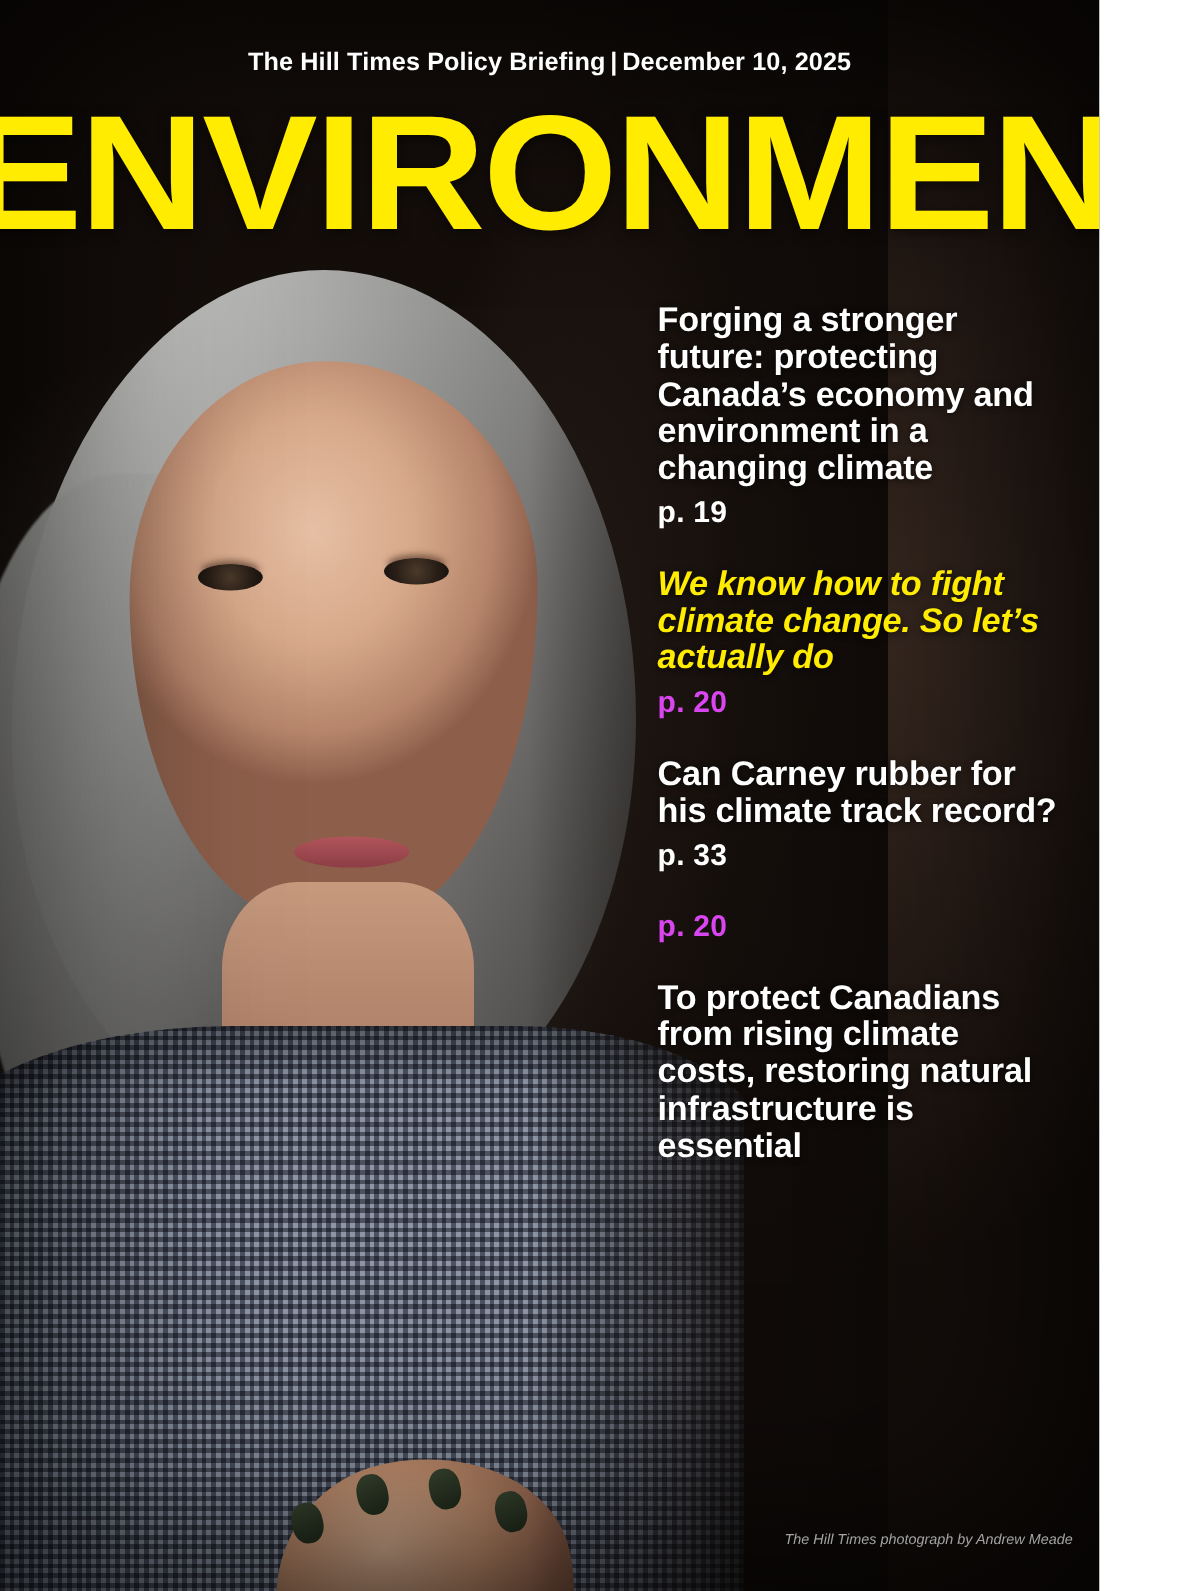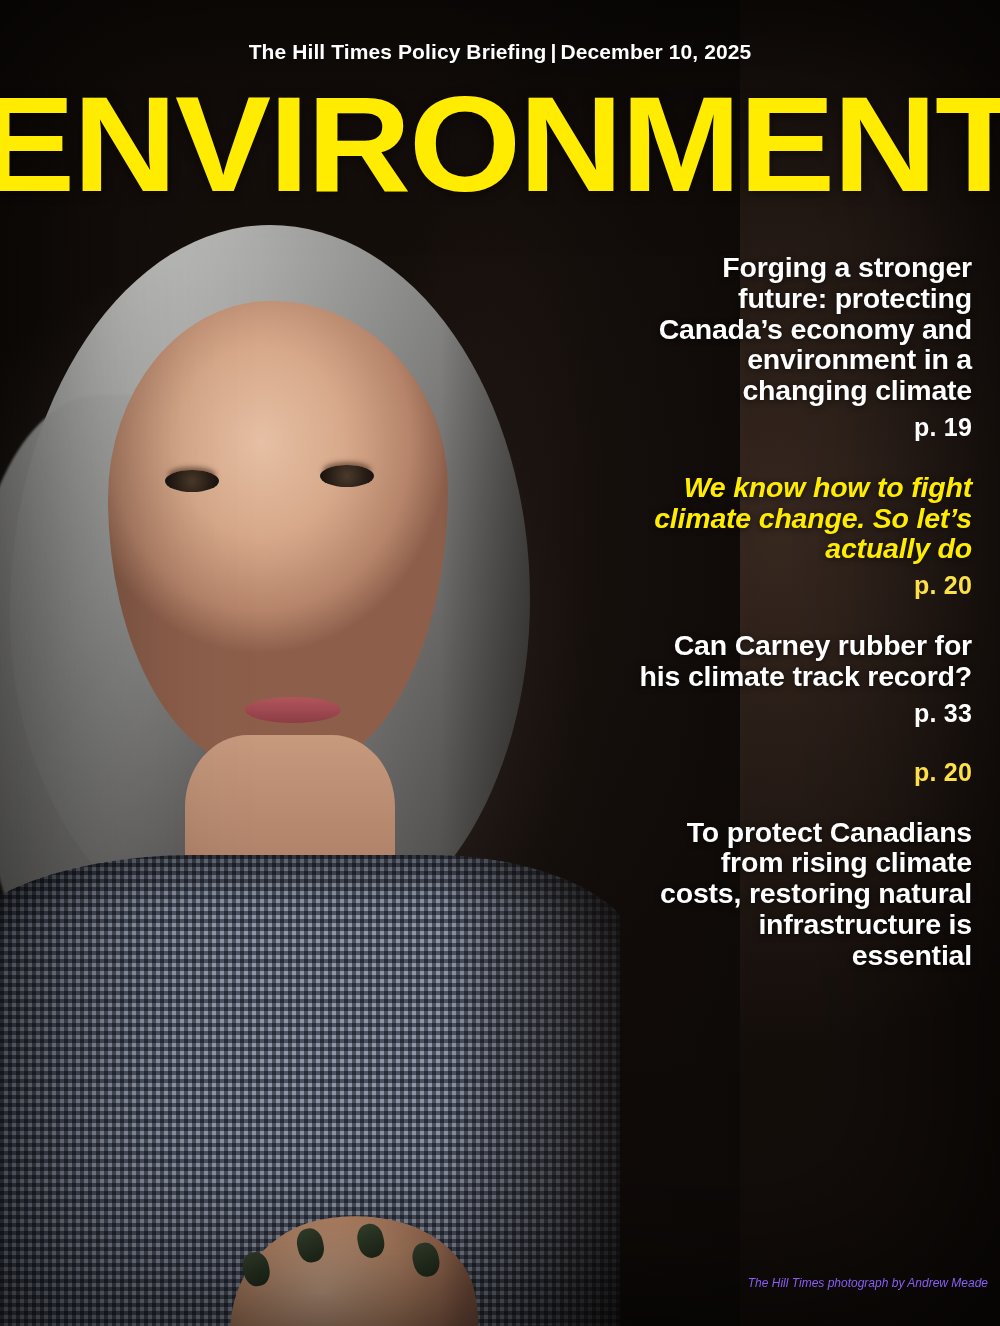--- a/index.html
+++ b/index.html
@@ -5,21 +5,21 @@
   html, body {
     margin: 0;
     padding: 0;
     background: #ffffff;
   }
   body {
     font-family: "Liberation Sans", sans-serif;
   }
   .page {
     position: relative;
-    width: 1000px;
+    width: 916px;
     height: 1326px;
     overflow: hidden;
     background: #0d0907;
   }
   
   .photo-layer {
     position: absolute;
     inset: 0;
     background:
       radial-gradient(ellipse 52% 46% at 22% 52%, rgba(110,95,85,0.55) 0%, rgba(40,32,28,0.0) 70%),
@@ -175,45 +175,45 @@
     z-index: 6;
     text-shadow: 0 2px 10px rgba(0,0,0,0.55);
   }
   
   .stories {
     position: absolute;
     right: 28px;
     top: 252px;
     width: 340px;
     z-index: 7;
-    text-align: right;
+    text-align: left;
   }
   .story { margin-bottom: 30px; }
   .story .hl {
     font-size: 28.5px;
     line-height: 1.08;
     font-weight: bold;
     letter-spacing: -0.2px;
     text-shadow: 0 1px 6px rgba(0,0,0,0.65);
   }
   .story.white .hl { color: #ffffff; }
   .story.yellow .hl { color: #ffec00; font-style: italic; }
   .story .pg {
     margin-top: 7px;
     font-size: 25px;
     font-weight: bold;
     letter-spacing: 0.2px;
   }
   .story.white .pg { color: #ffffff; }
-  .story.yellow .pg { color: #fde047; }
+  .story.yellow .pg { color: #d946ef; }
   .credit {
     position: absolute;
-    right: 12px;
+    right: 22px;
     bottom: 36px;
-    color: #8b5cf6;
+    color: #a3a3a3;
     font-size: 12px;
     font-style: italic;
     z-index: 7;
     text-align: center;
   }
 </style>
 </head>
 <body>
 
 <div class="page">

